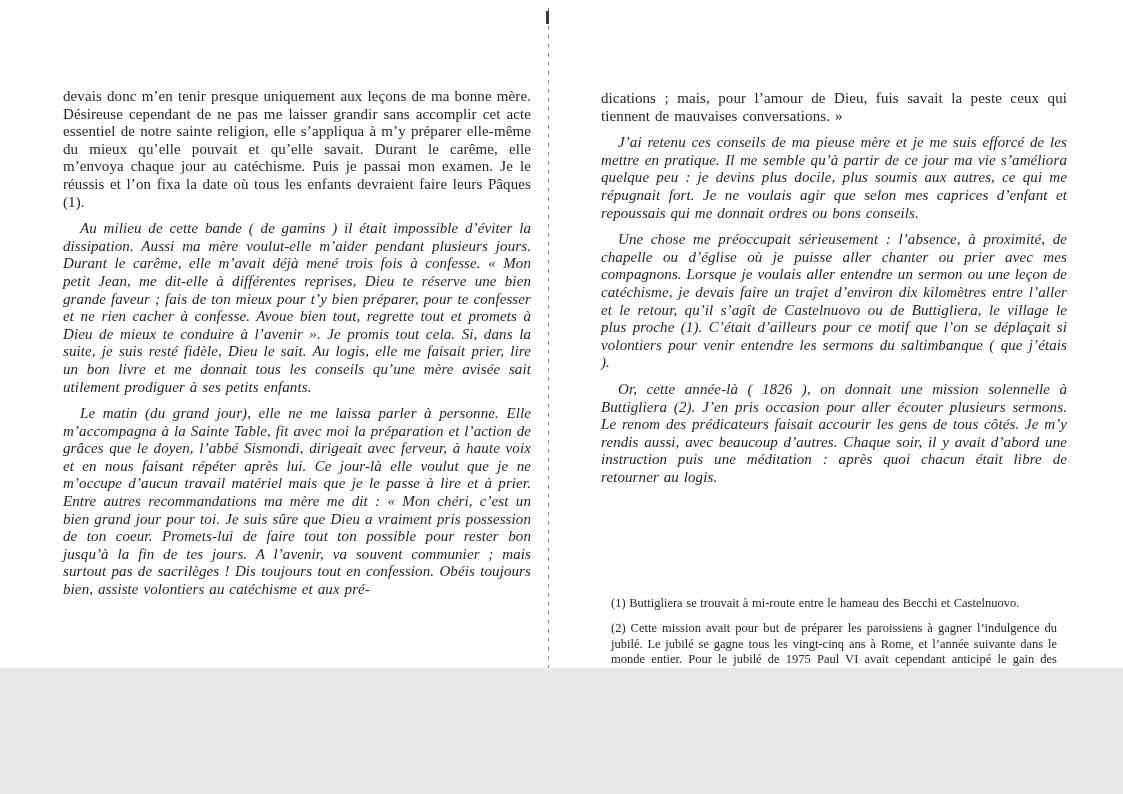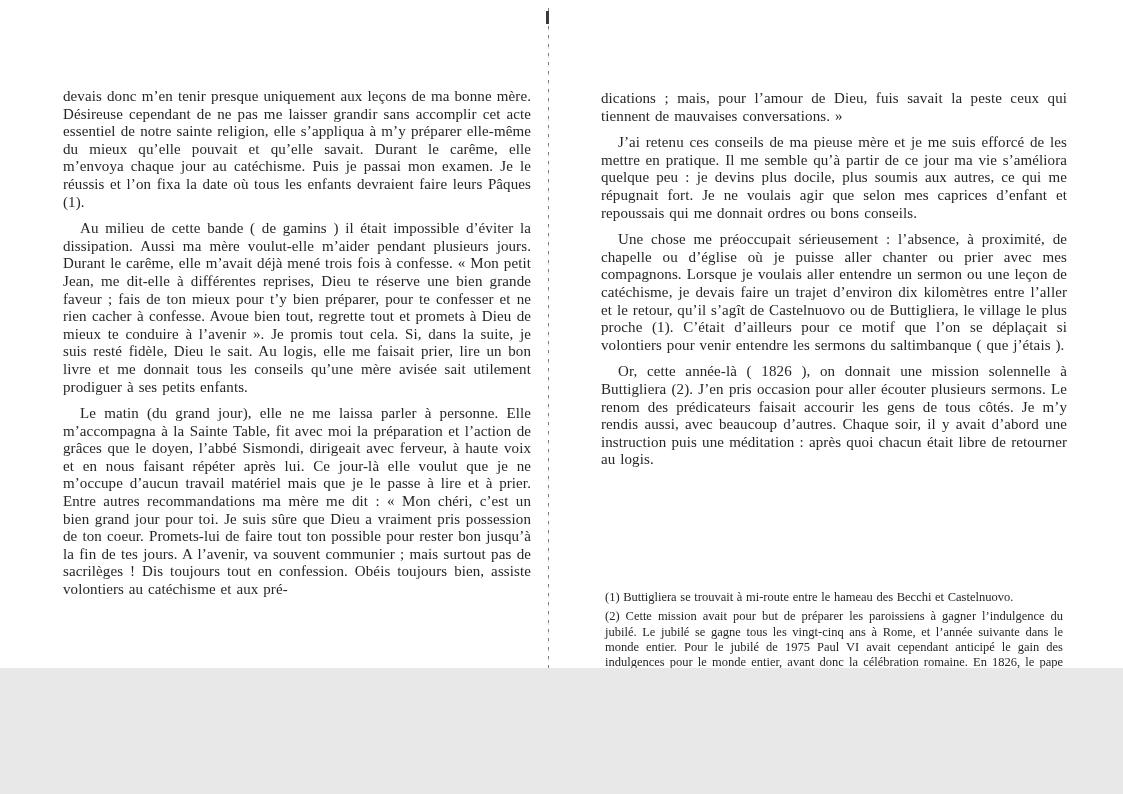--- a/index.html
+++ b/index.html
@@ -22,30 +22,31 @@
     font-size: 15px;
     line-height: 17.6px;
     word-spacing: 1px;
     letter-spacing: 0.1px;
   }
   .page-body p {
     margin: 0 0 9px 0;
   }
   .page-body p.indent {
     text-indent: 17px;
+    font-style: italic;
   }
   .footnotes {
     position: absolute;
     text-align: justify;
     font-size: 12.5px;
     line-height: 15.3px;
     word-spacing: 0.5px;
   }
   .footnotes p {
-    margin: 4px;
+    margin: 10px;
   }
   .pagenum {
     position: absolute;
     font-size: 16px;
     color: #2b2b2b;
   }
   .gutter {
     position: absolute;
     left: 548px;
     top: 8px;

